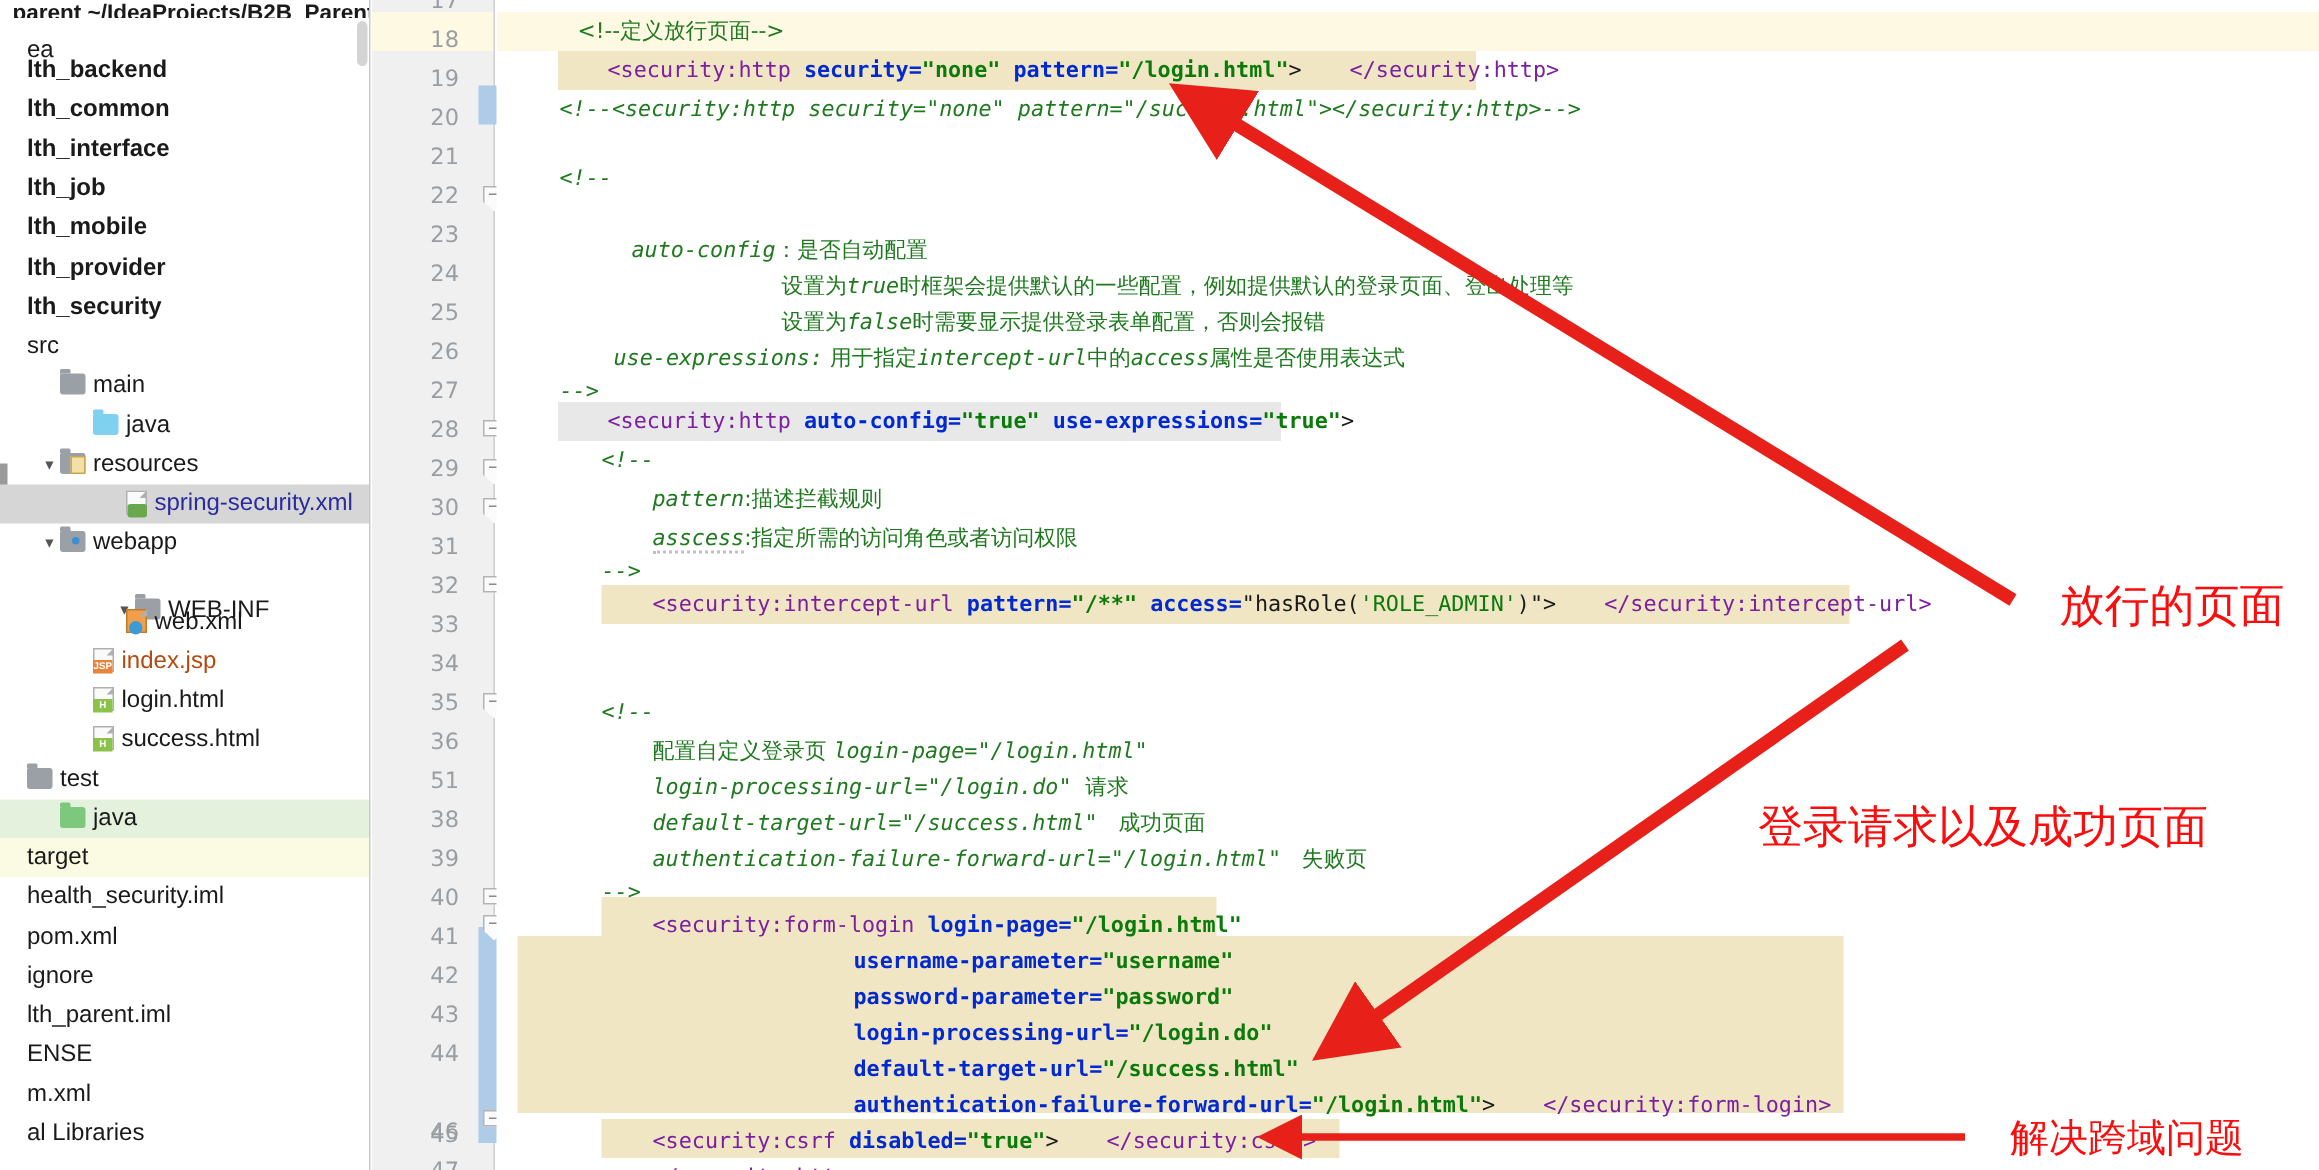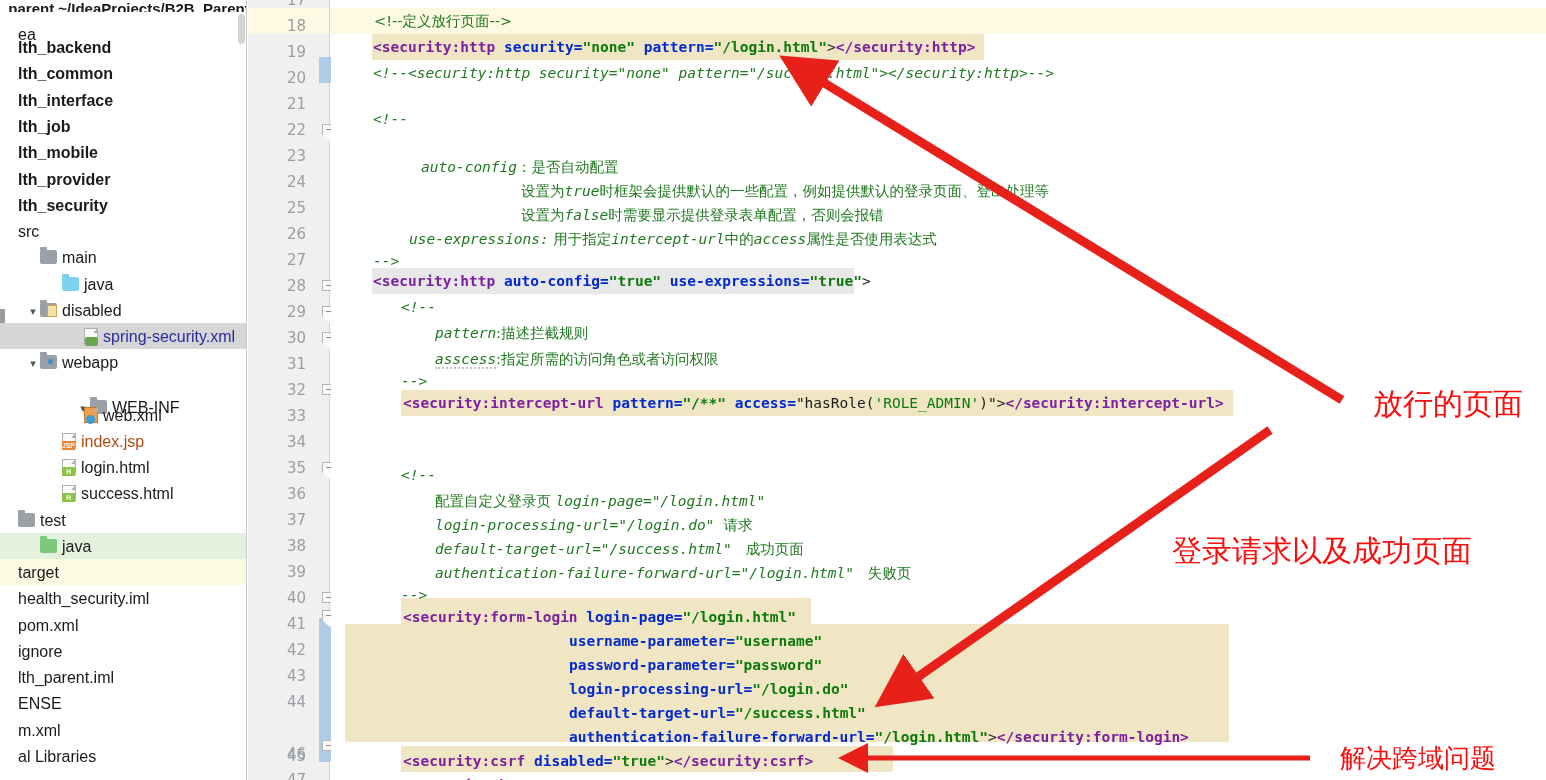--- a/index.html
+++ b/index.html
@@ -112,21 +112,21 @@
   }
   .line{
     position:absolute; left:0; width:1215px; height:26px; line-height:26px;
     font-family:"DejaVu Sans Mono","Liberation Mono",monospace;
     font-size:14.5px; white-space:pre;
   }
   .code{ position:relative; display:inline-block; padding-left:42px;}
   .hl-line{ position:absolute; left:0; height:26px; background:#fdf9e3; }
   .hl-soft{ position:absolute; background:#f0e6c4; }
   .hl-grey{ background:#e8e8e8; }
-  .tok-tag{color:#7c1fa0;font-weight:bold;}
+  .tok-tag{color:#7c1fa0;font-weight:normal;padding-left:32px;}
   .tok-attr{color:#0029d1;font-weight:bold;}
   .tok-val{color:#0a7a0a;font-weight:bold;}
   .tok-val2{color:#1a1a1a;}
   .tok-com{color:#1f7a1f;font-style:italic;}
   .tok-com-cn{color:#1f7a1f;font-style:normal;font-family:"DejaVu Sans",sans-serif;}
   .tok-punct{color:#1a1a1a;}
   .tok-green-str{color:#0a7a0a;}
   .squig{ border-bottom:2px dotted #c0c0c0; }
 
   
@@ -154,21 +154,21 @@
       <div class="tree-row bold" style="position: absolute; left: 0px; width: 247px; top: 34px;"><span style="display:inline-block;width:4px"></span><span class="chev empty">▾</span><span class="label">lth_backend</span></div>
       <div class="tree-row bold" style="position: absolute; left: 0px; width: 247px; top: 60px;"><span style="display:inline-block;width:4px"></span><span class="chev empty">▾</span><span class="label">lth_common</span></div>
       <div class="tree-row bold" style="position: absolute; left: 0px; width: 247px; top: 87px;"><span style="display:inline-block;width:4px"></span><span class="chev empty">▾</span><span class="label">lth_interface</span></div>
       <div class="tree-row bold" style="position: absolute; left: 0px; width: 247px; top: 113px;"><span style="display:inline-block;width:4px"></span><span class="chev empty">▾</span><span class="label">lth_job</span></div>
       <div class="tree-row bold" style="position: absolute; left: 0px; width: 247px; top: 139px;"><span style="display:inline-block;width:4px"></span><span class="chev empty">▾</span><span class="label">lth_mobile</span></div>
       <div class="tree-row bold" style="position: absolute; left: 0px; width: 247px; top: 166px;"><span style="display:inline-block;width:4px"></span><span class="chev empty">▾</span><span class="label">lth_provider</span></div>
       <div class="tree-row bold" style="position: absolute; left: 0px; width: 247px; top: 192px;"><span style="display:inline-block;width:4px"></span><span class="chev empty">▾</span><span class="label">lth_security</span></div>
       <div class="tree-row" style="position: absolute; left: 0px; width: 247px; top: 218px;"><span style="display:inline-block;width:4px"></span><span class="chev empty">▾</span><span class="label">src</span></div>
       <div class="tree-row" style="position: absolute; left: 0px; width: 247px; top: 244px;"><span style="display:inline-block;width:26px"></span><span class="chev empty">▾</span><span class="ico folder"></span><span class="label">main</span></div>
       <div class="tree-row" style="position: absolute; left: 0px; width: 247px; top: 271px;"><span style="display:inline-block;width:48px"></span><span class="chev empty">▾</span><span class="ico folder cyan"></span><span class="label">java</span></div>
-      <div class="tree-row" style="position: absolute; left: 0px; width: 247px; top: 297px;"><span style="display:inline-block;width:26px"></span><span class="chev">▾</span><span class="ico folder res"></span><span class="label">disabled</span></div>
+      <div class="tree-row" style="position: absolute; left: 0px; width: 247px; top: 297px;"><span style="display:inline-block;width:26px"></span><span class="chev">▾</span><span class="ico folder res"></span><span class="label">resources</span></div>
       <div class="tree-row sel blue-text" style="position: absolute; left: 0px; width: 247px; top: 323px;"><span style="display:inline-block;width:70px"></span><span class="chev empty">▾</span><span class="ico file springsec"></span><span class="label">spring-security.xml</span></div>
       <div class="tree-row" style="position: absolute; left: 0px; width: 247px; top: 349px;"><span style="display:inline-block;width:26px"></span><span class="chev">▾</span><span class="ico folder webapp"></span><span class="label">webapp</span></div>
       <div class="tree-row" style="position: absolute; left: 0px; width: 247px; top: 394px; padding-left: 28px;"><span style="display:inline-block;width:48px"></span><span class="chev">▾</span><span class="ico folder"></span><span class="label">WEB-INF</span></div>
       <div class="tree-row" style="position: absolute; left: 0px; width: 247px; top: 402px;"><span style="display:inline-block;width:70px"></span><span class="chev empty">▾</span><span class="ico file xmlglobe"></span><span class="label">web.xml</span></div>
       <div class="tree-row orange-text" style="position: absolute; left: 0px; width: 247px; top: 428px;"><span style="display:inline-block;width:48px"></span><span class="chev empty">▾</span><span class="ico file"><span class="badge jsp">JSP</span></span><span class="label">index.jsp</span></div>
       <div class="tree-row" style="position: absolute; left: 0px; width: 247px; top: 454px;"><span style="display:inline-block;width:48px"></span><span class="chev empty">▾</span><span class="ico file"><span class="badge h">H</span></span><span class="label">login.html</span></div>
       <div class="tree-row" style="position: absolute; left: 0px; width: 247px; top: 480px;"><span style="display:inline-block;width:48px"></span><span class="chev empty">▾</span><span class="ico file"><span class="badge h">H</span></span><span class="label">success.html</span></div>
       <div class="tree-row" style="position: absolute; left: 0px; width: 247px; top: 507px;"><span style="display:inline-block;width:4px"></span><span class="chev empty">▾</span><span class="ico folder"></span><span class="label">test</span></div>
       <div class="tree-row green" style="position: absolute; left: 0px; width: 247px; top: 533px;"><span style="display:inline-block;width:26px"></span><span class="chev empty">▾</span><span class="ico folder green"></span><span class="label">java</span></div>
       <div class="tree-row yellow" style="position: absolute; left: 0px; width: 247px; top: 559px;"><span style="display:inline-block;width:4px"></span><span class="chev empty">▾</span><span class="label">target</span></div>
@@ -201,21 +201,21 @@
       <div class="gl" style="top: 247px;">27</div>
       <div class="gl" style="top: 273px; text-align: right;">28</div>
       <div class="gl" style="top: 299px;">29</div>
       <div class="gl" style="top: 325px;">30</div>
       <div class="gl" style="top: 351px;">31</div>
       <div class="gl" style="top: 377px;">32</div>
       <div class="gl" style="top: 403px;">33</div>
       <div class="gl" style="top: 429px;">34</div>
       <div class="gl" style="top: 455px;">35</div>
       <div class="gl" style="top: 481px;">36</div>
-      <div class="gl" style="top: 507px;">37</div>
+      <div class="gl" style="top: 507px;">51</div>
       <div class="gl" style="top: 533px;">38</div>
       <div class="gl" style="top: 559px;">39</div>
       <div class="gl" style="top: 585px;">40</div>
       <div class="gl" style="top: 611px;">41</div>
       <div class="gl" style="top: 637px;">42</div>
       <div class="gl" style="top: 663px;">43</div>
       <div class="gl" style="top: 689px;">44</div>
       <div class="gl" style="top: 743px; padding-left: 24px;">45</div>
       <div class="gl" style="top: 741px;">46</div>
       <div class="gl" style="top: 767px;">47</div>
@@ -259,21 +259,21 @@
   <div class="hl-line" style="top:8px;  width:1215px;"></div>
   <div class="hl-soft" style="left:41px; top:34px; width:612px; height:26px;"></div>
   <div class="hl-grey" style="position:absolute;left:41px;top:268px;width:482px;height:26px;"></div>
   <div class="hl-soft" style="left:70px; top:390px; width:832px; height:26px;"></div>
   <div class="hl-soft" style="left:14px; top:624px; width:884px; height:118px;"></div>
   <div class="hl-soft" style="left:233px; top:624px; width:650px; height:118px;"></div>
   <div class="hl-soft" style="left:70px; top:598px; width:410px; height:26px;"></div>
   <div class="hl-soft" style="left:233px; top:716px; width:650px; height:26px;"></div>
   <div class="hl-soft" style="left:70px; top:746px; width:492px; height:26px;"></div>
 
-  <div class="line" style="top:8px"><span class="code" style="padding-left:43px"><span class="tok-com-cn">&lt;!--定义放行页面--&gt;</span></span></div>
+  <div class="line" style="top:8px"><span class="code" style="padding-left:54px"><span class="tok-com-cn">&lt;!--定义放行页面--&gt;</span></span></div>
 
   <div class="line" style="top:34px"><span class="code" style="padding-left:42px"><span class="tok-tag">&lt;security:http</span> <span class="tok-attr">security=</span><span class="tok-val">"none"</span> <span class="tok-attr">pattern=</span><span class="tok-val">"/login.html"</span><span class="tok-punct">&gt;</span><span class="tok-tag">&lt;/security:http&gt;</span></span></div>
 
   <div class="line" style="top:60px"><span class="code" style="padding-left:42px"><span class="tok-com">&lt;!--&lt;security:http security="none" pattern="/success.html"&gt;&lt;/security:http&gt;--&gt;</span></span></div>
 
   <div class="line" style="top:106px"><span class="code" style="padding-left:42px"><span class="tok-com">&lt;!--</span></span></div>
   <div class="line" style="top:154px"><span class="code" style="padding-left:90px"><span class="tok-com">auto-config</span><span class="tok-com-cn">：是否自动配置</span></span></div>
   <div class="line" style="top:178px"><span class="code" style="padding-left:190px"><span class="tok-com-cn">设置为</span><span class="tok-com">true</span><span class="tok-com-cn">时框架会提供默认的一些配置，例如提供默认的登录页面、登出处理等</span></span></div>
   <div class="line" style="top:202px"><span class="code" style="padding-left:190px"><span class="tok-com-cn">设置为</span><span class="tok-com">false</span><span class="tok-com-cn">时需要显示提供登录表单配置，否则会报错</span></span></div>
   <div class="line" style="top:226px"><span class="code" style="padding-left:78px"><span class="tok-com">use-expressions:</span><span class="tok-com-cn"> 用于指定</span><span class="tok-com">intercept-url</span><span class="tok-com-cn">中的</span><span class="tok-com">access</span><span class="tok-com-cn">属性是否使用表达式</span></span></div>

